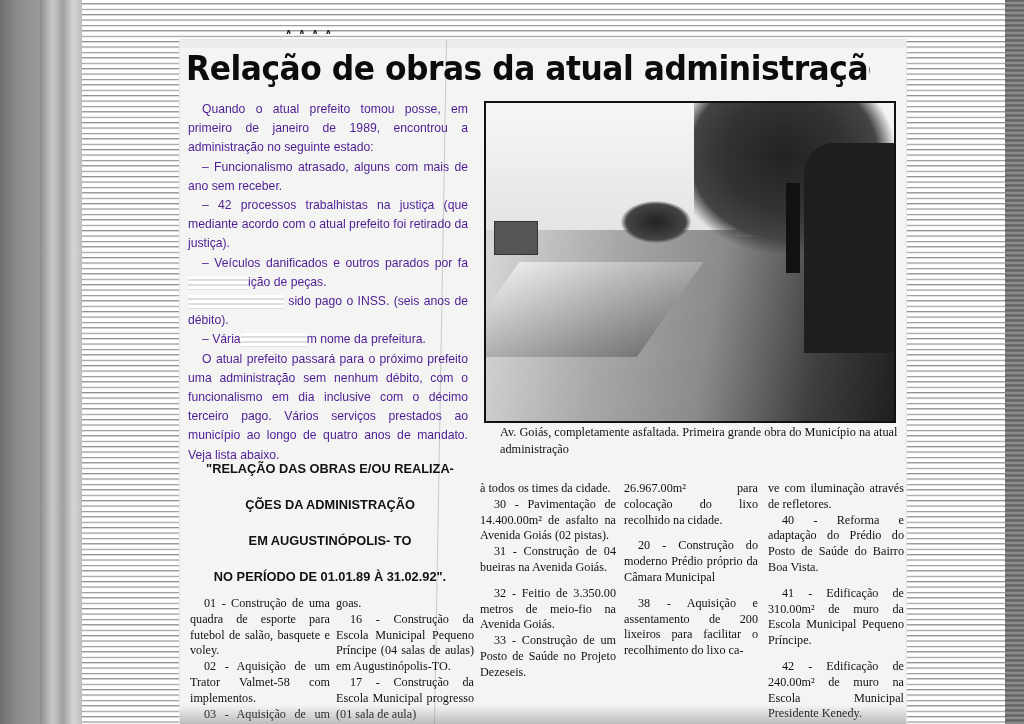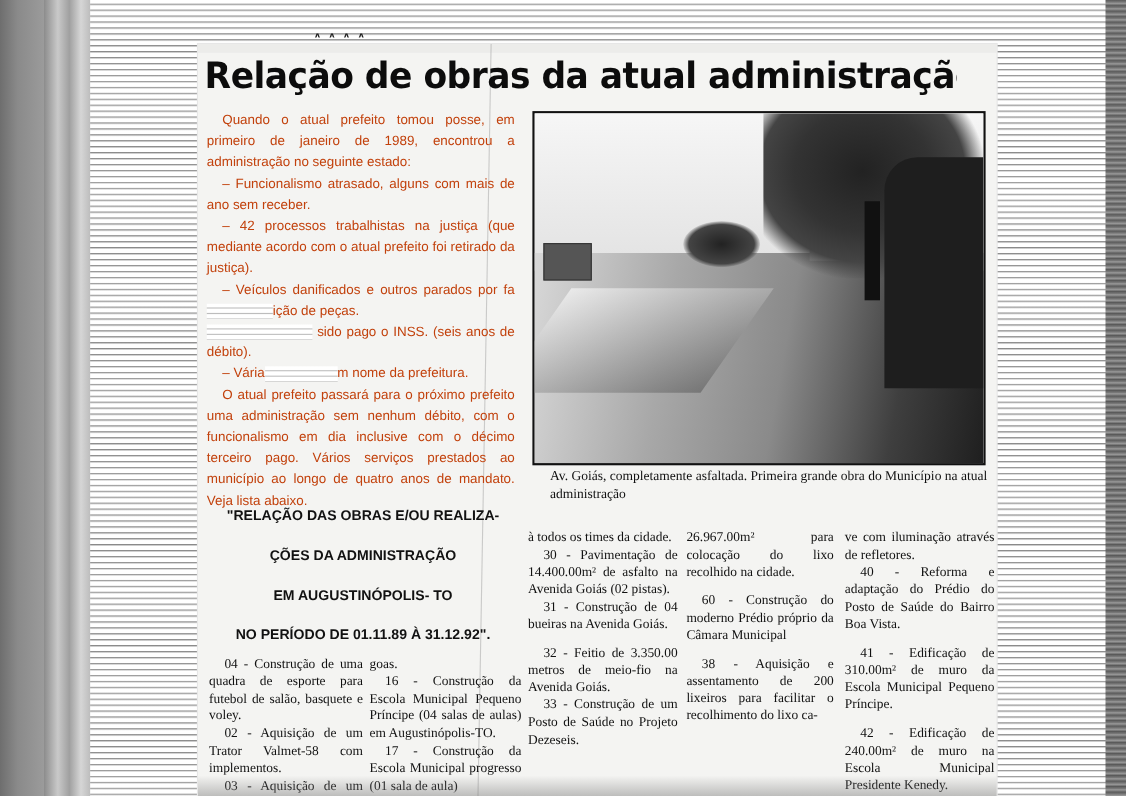--- a/index.html
+++ b/index.html
@@ -6,21 +6,21 @@
   body{width:1024px;height:724px;overflow:hidden;position:relative;background:#d9d9d9;font-family:"Liberation Sans",sans-serif;}
   .binder{position:absolute;left:0;top:0;width:40px;height:724px;background:linear-gradient(90deg,#6e6e6e 0%,#8a8a8a 40%,#9b9b9b 100%);}
   .binder2{position:absolute;left:40px;top:0;width:42px;height:724px;background:linear-gradient(90deg,#8c8c8c 0%,#c9c9c9 30%,#a0a0a0 55%,#d6d6d6 80%,#bdbdbd 100%);}
   .stripes{position:absolute;left:82px;top:0;width:942px;height:724px;
     background:repeating-linear-gradient(180deg,#ffffff 0px,#ffffff 3px,#8a8a8a 3.6px,#d4d4d4 4.6px,#ffffff 5.4px);}
   .rightedge{position:absolute;left:1005px;top:0;width:19px;height:724px;background:repeating-linear-gradient(180deg,#5a5a5a 0px,#7a7a7a 2px,#9a9a9a 3px,#606060 5px);}
   .clip{position:absolute;left:180px;top:40px;width:726px;height:684px;background:#f4f4f2;
     box-shadow:0 0 0 1px #e6e6e6;}
   .clip:before{content:"";position:absolute;left:0;right:0;top:0;height:8px;background:#ececea;}
   .headline{position:absolute;left:186px;top:44px;width:720px;font-family:"DejaVu Sans",sans-serif;font-weight:bold;font-size:33px;letter-spacing:-0.5px;color:#0c0c0c;white-space:nowrap;overflow:hidden;line-height:50px;transform:scaleX(0.95);transform-origin:left;}
-  .intro{position:absolute;left:188px;top:100px;width:280px;font-family:"Liberation Sans",sans-serif;font-size:12.2px;line-height:19.2px;color:#c2410c;text-align:justify;}
+  .intro{position:absolute;left:188px;top:100px;width:280px;font-family:"Liberation Sans",sans-serif;font-size:12.2px;line-height:19.2px;color:#4c1d95;text-align:justify;}
   .intro p{margin:0;text-indent:14px;}
   .intro .blur{display:inline-block;background:repeating-linear-gradient(180deg,#fff 0,#fff 3px,#bdbdbd 4px,#fff 5px);color:transparent;height:14px;vertical-align:middle;}
   .photo{position:absolute;left:484px;top:101px;width:408px;height:318px;border:2px solid #111;overflow:hidden;background:#f0f0f0;}
   .sky{position:absolute;left:0;top:0;width:100%;height:45%;background:linear-gradient(180deg,#f6f6f6,#e2e2e2);}
   .road{position:absolute;left:0;top:40%;width:100%;height:60%;background:linear-gradient(100deg,#d8d8d8 0%,#a8a8a8 30%,#8a8a8a 55%,#3f3f3f 80%,#1f1f1f 100%);}
   .roadsh{position:absolute;left:0;top:50%;width:45%;height:30%;background:linear-gradient(160deg,rgba(255,255,255,.6),rgba(80,80,80,.5));transform:skewX(-35deg);}
   .tree1{position:absolute;right:0;top:0;width:200px;height:150px;background:radial-gradient(ellipse at 45% 35%,#222 0%,#333 40%,#444 60%,transparent 72%);}
   .tree2{position:absolute;right:0;top:40px;width:90px;height:210px;background:#1e1e1e;border-radius:30px 0 0 0;}
   .trunk{position:absolute;left:300px;top:80px;width:14px;height:90px;background:#111;}
   .tree3{position:absolute;left:135px;top:98px;width:70px;height:42px;border-radius:50%;background:radial-gradient(#222,#444 60%,transparent 72%);}
@@ -77,46 +77,46 @@
   <div class="tree3"></div>
   <div class="truck"></div>
 </div>
 
 <div class="caption">Av. Goiás, completamente asfaltada. Primeira grande obra do Município na atual administração</div>
 
 <div class="listhead">
   <div>"RELAÇÃO DAS OBRAS E/OU REALIZA-</div>
   <div>ÇÕES DA ADMINISTRAÇÃO</div>
   <div>EM AUGUSTINÓPOLIS- TO</div>
-  <div>NO PERÍODO DE 01.11.89 À 31.12.92".</div>
+  <div>NO PERÍODO DE 01.01.89 À 31.02.92".</div>
 </div>
 
 <div class="col c1">
-  <p>04 - Construção de uma quadra de esporte para futebol de salão, basquete e voley.</p>
+  <p>01 - Construção de uma quadra de esporte para futebol de salão, basquete e voley.</p>
   <p>02 - Aquisição de um Trator Valmet-58 com implementos.</p>
   <p>03 - Aquisição de um Trator Valmet-68.</p>
 </div>
 
 <div class="col c2">
   <p class="cont">goas.</p>
   <p>16 - Construção da Escola Municipal Pequeno Príncipe (04 salas de aulas) em Augustinópolis-TO.</p>
   <p>17 - Construção da Escola Municipal progresso (01 sala de aula)</p>
 </div>
 
 <div class="col c3">
   <p class="cont">à todos os times da cidade.</p>
   <p>30 - Pavimentação de 14.400.00m² de asfalto na Avenida Goiás (02 pistas).</p>
   <p>31 - Construção de 04 bueiras na Avenida Goiás.</p>
   <p class="gap">32 - Feitio de 3.350.00 metros de meio-fio na Avenida Goiás.</p>
   <p>33 - Construção de um Posto de Saúde no Projeto Dezeseis.</p>
 </div>
 
 <div class="col c4">
   <p class="cont">26.967.00m² para colocação do lixo recolhido na cidade.</p>
-  <p class="gap">60 - Construção do moderno Prédio próprio da Câmara Municipal</p>
+  <p class="gap">20 - Construção do moderno Prédio próprio da Câmara Municipal</p>
   <p class="gap">38 - Aquisição e assentamento de 200 lixeiros para facilitar o recolhimento do lixo ca-</p>
 </div>
 
 <div class="col c5">
   <p class="cont">ve com iluminação através de refletores.</p>
   <p>40 - Reforma e adaptação do Prédio do Posto de Saúde do Bairro Boa Vista.</p>
   <p class="gap">41 - Edificação de 310.00m² de muro da Escola Municipal Pequeno Príncipe.</p>
   <p class="gap">42 - Edificação de 240.00m² de muro na Escola Municipal Presidente Kenedy.</p>
 
 </div>

